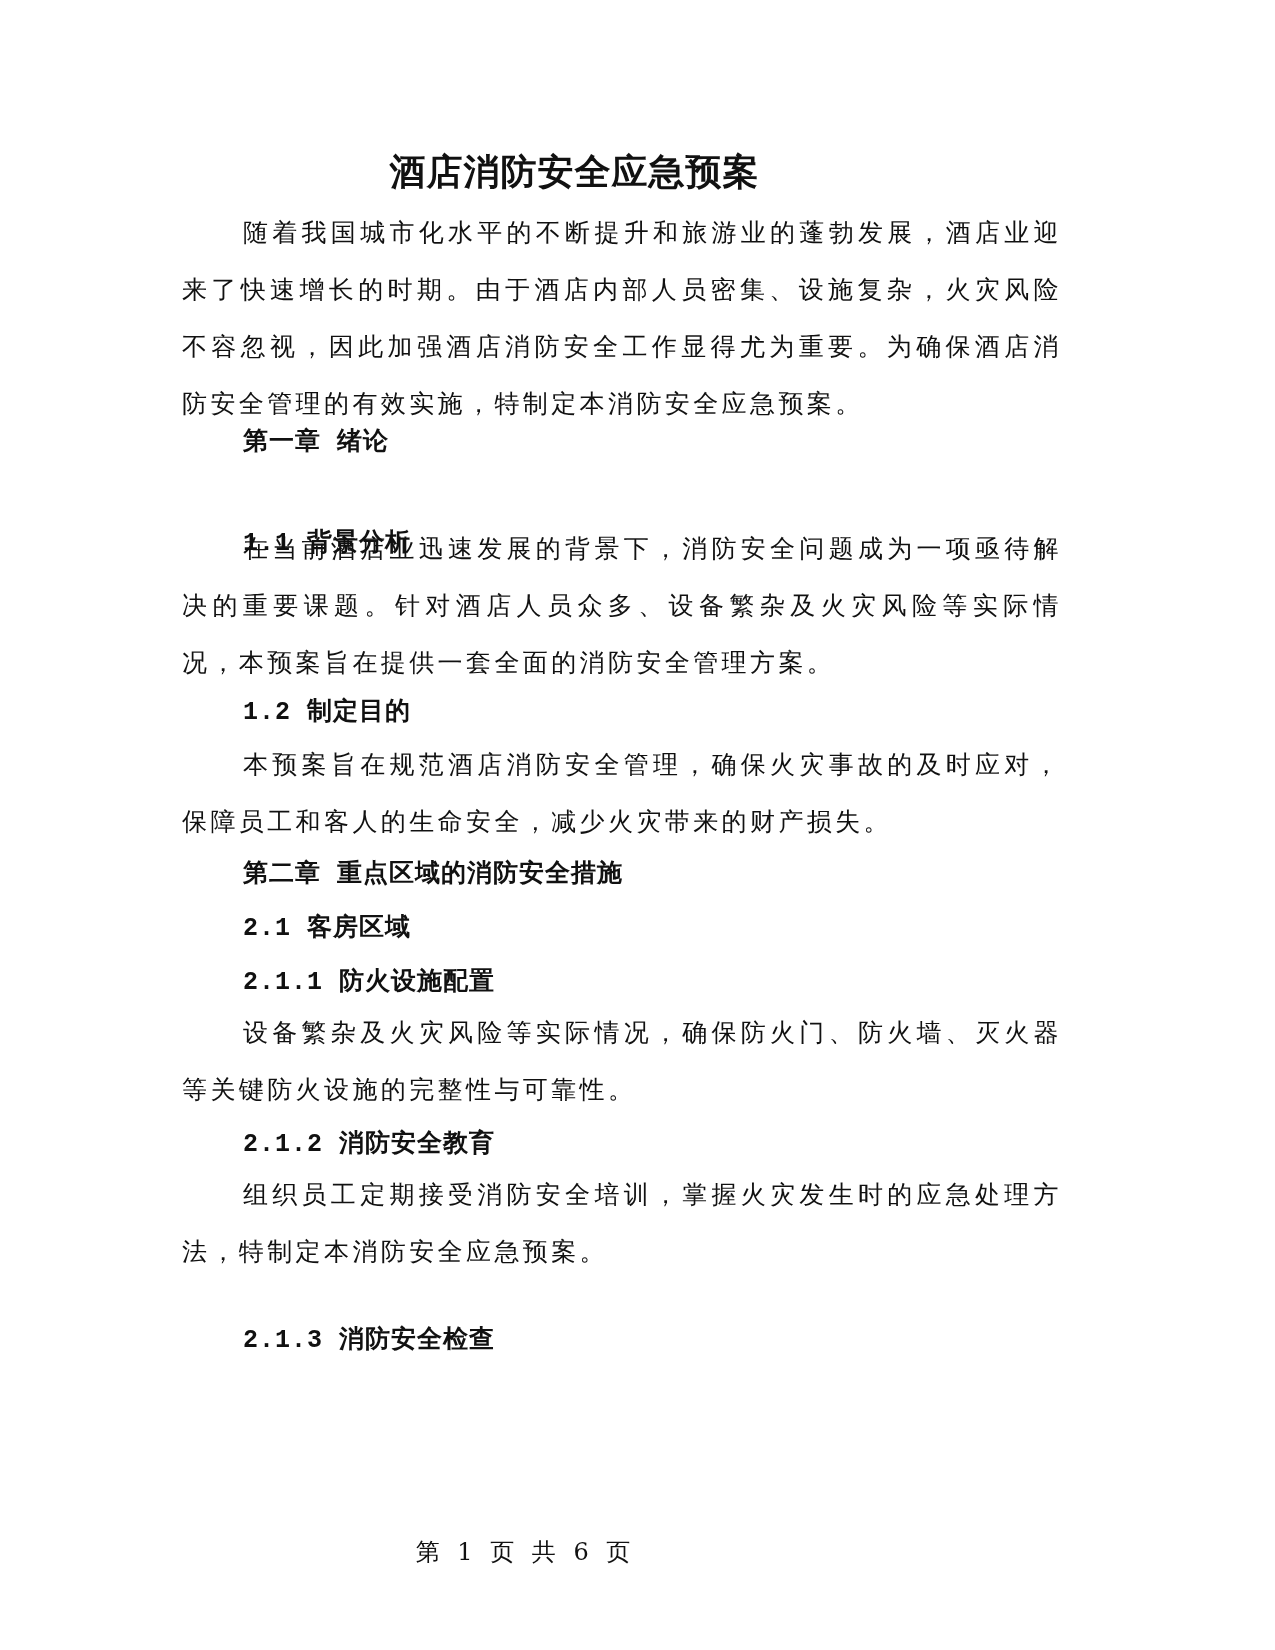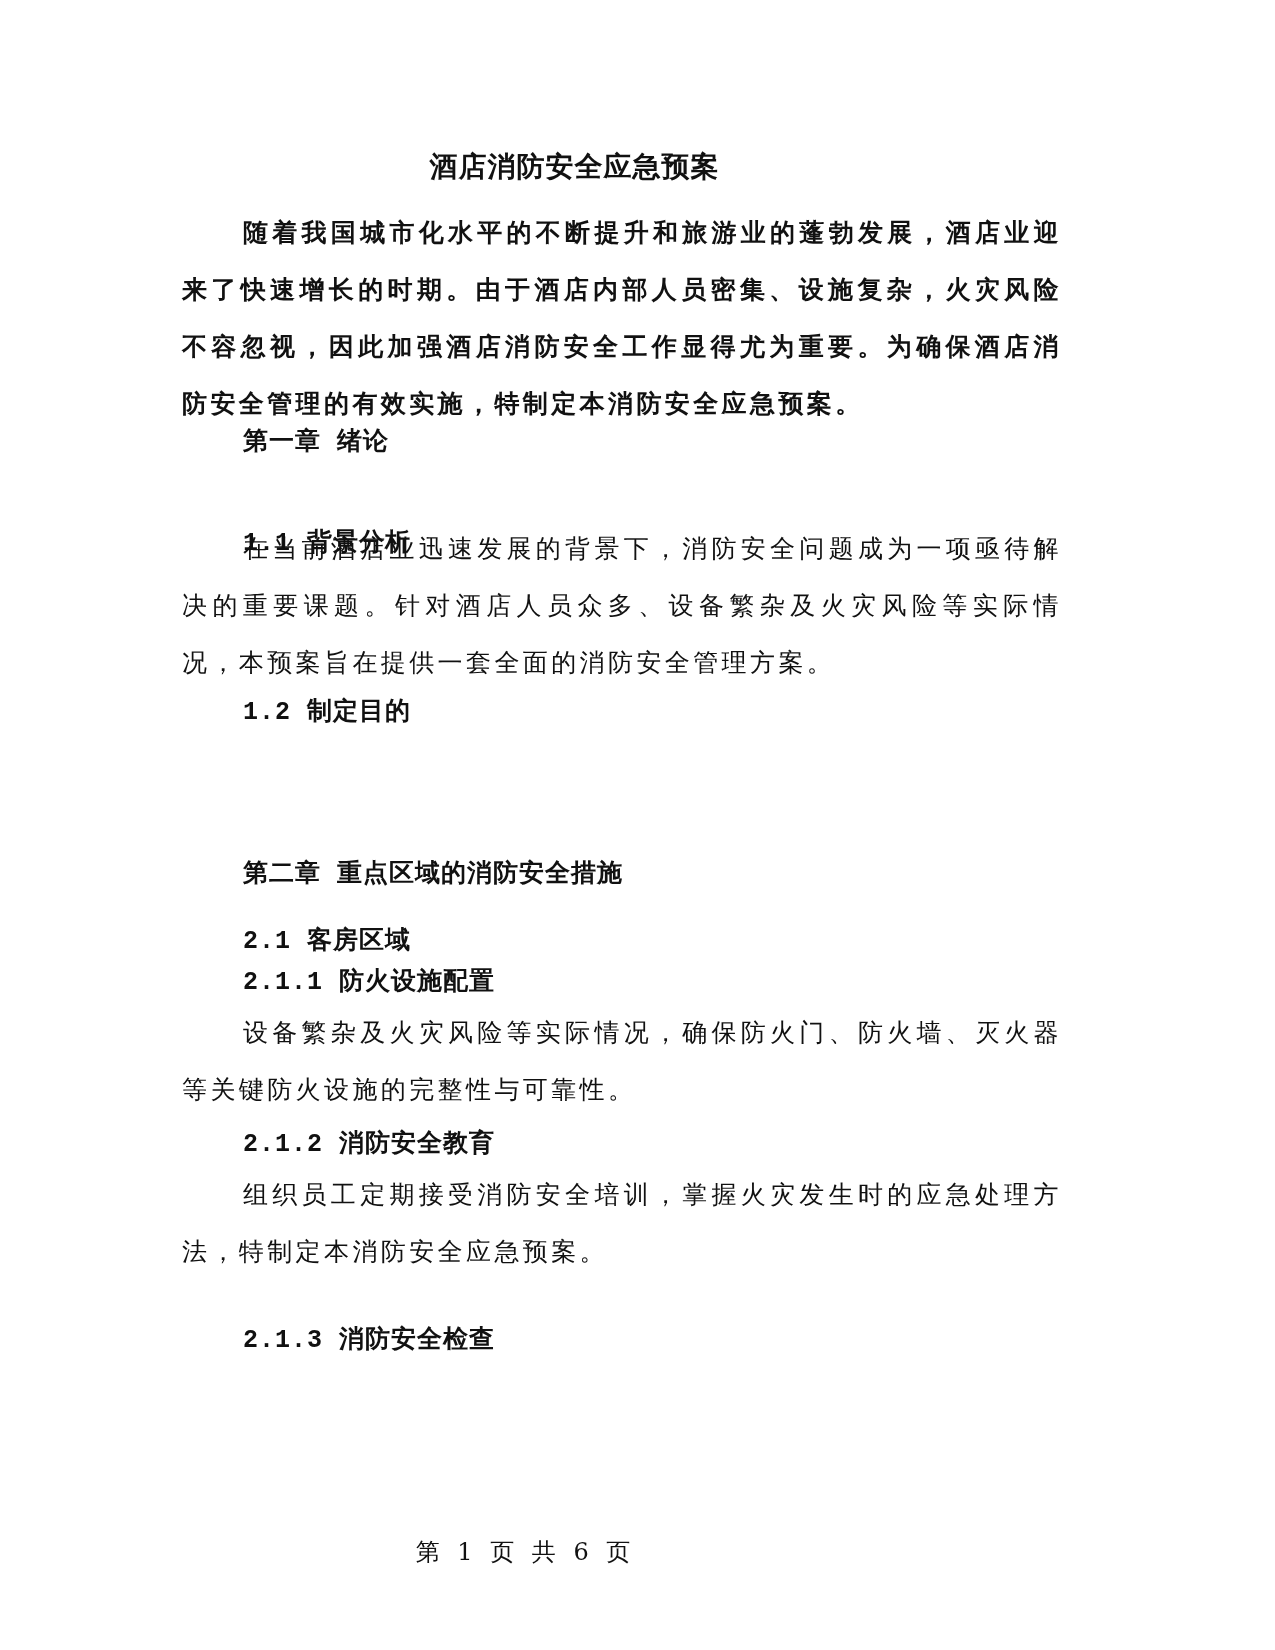--- a/index.html
+++ b/index.html
@@ -1,45 +1,46 @@
 <!DOCTYPE html>
 <html><head>
   <meta charset="utf-8">
   <style>
     html, body { margin: 0; padding: 0; background: #ffffff; }
     body { width: 1275px; height: 1650px; position: relative; overflow: hidden;
       font-family: "DejaVu Serif", "Liberation Serif", serif; color: #111; }
     .page { position: absolute; left: 0; top: 0; width: 1275px; height: 1650px; }
     .title { position: absolute; left: 0; width: 1149px; top: 148px; text-align: center;
-      font-size: 28px; font-weight: bold; font-family: "DejaVu Sans", sans-serif; letter-spacing: 1px; }
+      font-size: 36px; font-weight: bold; font-family: "DejaVu Sans", sans-serif; letter-spacing: 1px; }
     .para { position: absolute; left: 182px; width: 880px; font-size: 25px; line-height: 57px;
       letter-spacing: 3.4px; text-indent: 61px; text-align: justify; }
     .heading { position: absolute; left: 243px; font-size: 25px; font-weight: bold;
       font-family: Liberation Mono, monospace; letter-spacing: 1px; }
     .footer { position: absolute; left: 0; width: 1046px; top: 1536px; text-align: center;
       font-size: 24px; word-spacing: 10px; }
   </style>
 </head>
 <body>
 
 <div class="page">
   <div class="title">酒店消防安全应急预案</div>
 
-  <div class="para" style="top:204px;font-weight:bold;">随着我国城市化水平的不断提升和旅游业的蓬勃发展，酒店业迎来了快速增长的时期。由于酒店内部人员密集、设施复杂，火灾风险不容忽视，因此加强酒店消防安全工作显得尤为重要。为确保酒店消防安全管理的有效实施，特制定本消防安全应急预案。</div>
+  <div class="para" style="top:204px;">随着我国城市化水平的不断提升和旅游业的蓬勃发展，酒店业迎来了快速增长的时期。由于酒店内部人员密集、设施复杂，火灾风险不容忽视，因此加强酒店消防安全工作显得尤为重要。为确保酒店消防安全管理的有效实施，特制定本消防安全应急预案。</div>
 
   <div class="heading" style="top:424px;">第一章 绪论</div>
   <div class="heading" style="top:478px;margin-top:47px;">1.1 背景分析</div>
 
   <div class="para" style="top:520px;">在当前酒店业迅速发展的背景下，消防安全问题成为一项亟待解决的重要课题。针对酒店人员众多、设备繁杂及火灾风险等实际情况，本预案旨在提供一套全面的消防安全管理方案。</div>
 
   <div class="heading" style="top:694px;">1.2 制定目的</div>
 
+  <div class="para" style="top:736px;">本预案旨在规范酒店消防安全管理，确保火灾事故的及时应对，保障员工和客人的生命安全，减少火灾带来的财产损失。</div>
 
   <div class="heading" style="top:856px;">第二章 重点区域的消防安全措施</div>
-  <div class="heading" style="top:910px;margin-top:13px;">2.1 客房区域</div>
+  <div class="heading" style="top:910px;">2.1 客房区域</div>
   <div class="heading" style="top:964px;">2.1.1 防火设施配置</div>
 
   <div class="para" style="top:1004px;">设备繁杂及火灾风险等实际情况，确保防火门、防火墙、灭火器等关键防火设施的完整性与可靠性。</div>
 
   <div class="heading" style="top:1126px;text-align:center;">2.1.2 消防安全教育</div>
 
   <div class="para" style="top:1166px;">组织员工定期接受消防安全培训，掌握火灾发生时的应急处理方法，特制定本消防安全应急预案。</div>
 
   <div class="heading" style="top:1286px;margin-top:36px;">2.1.3 消防安全检查</div>
 

